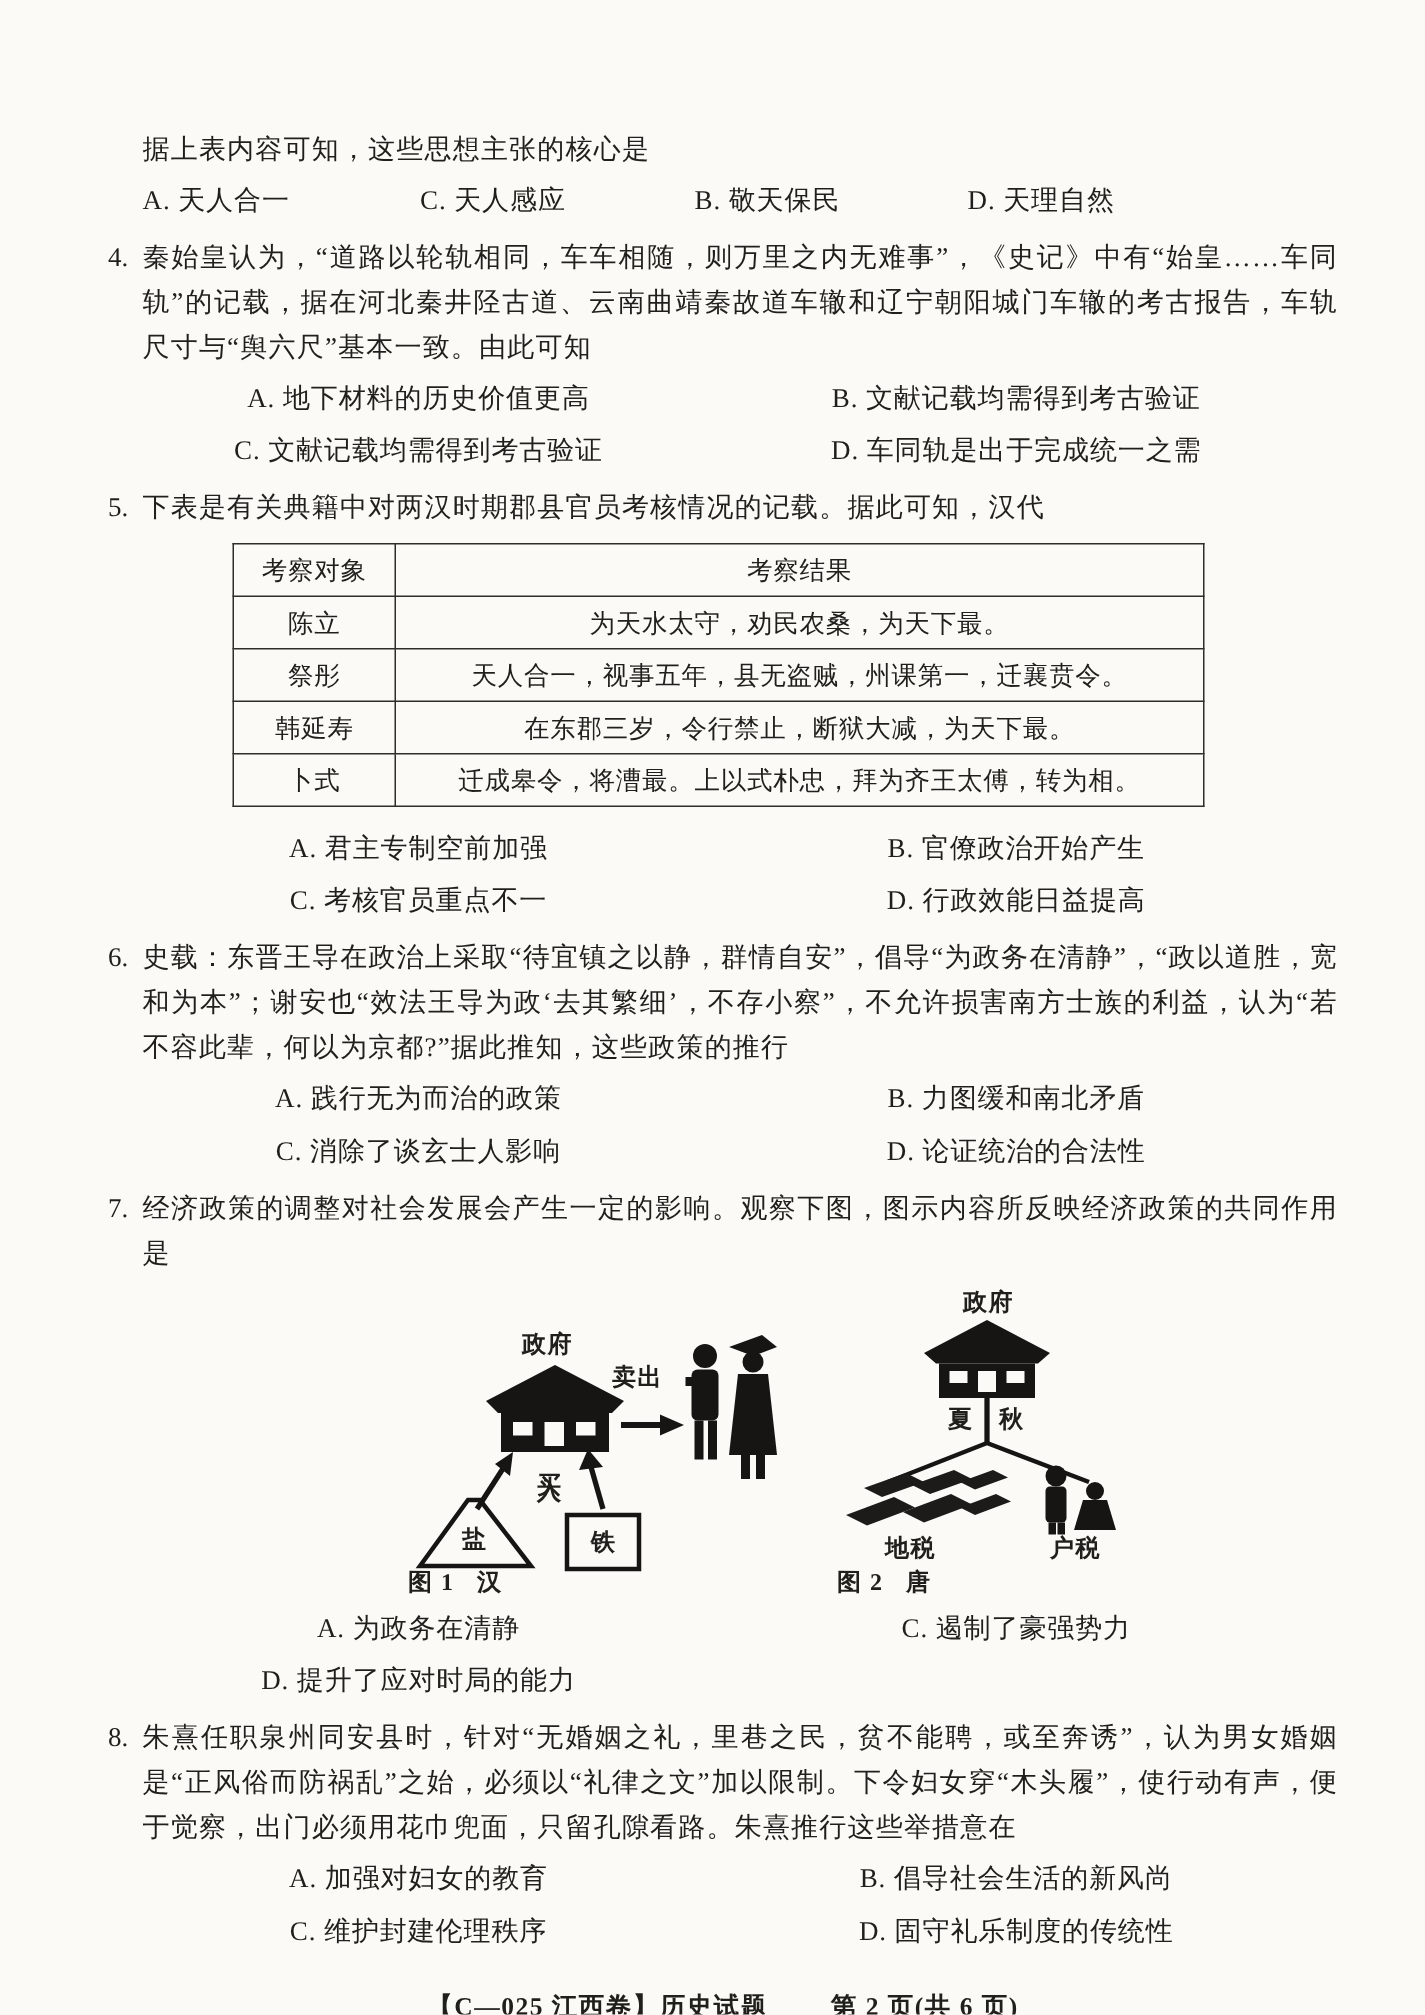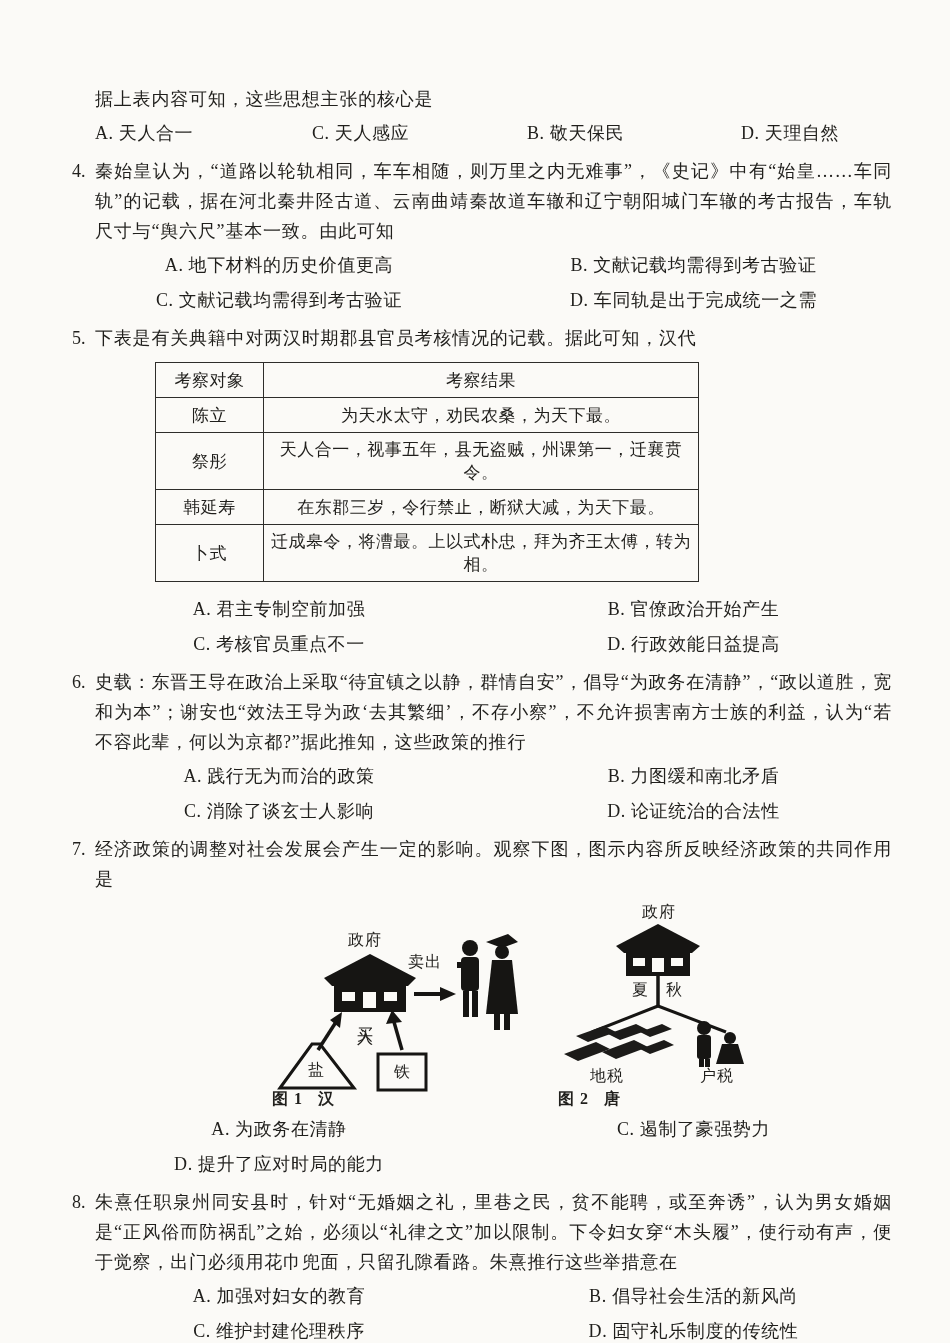--- a/index.html
+++ b/index.html
@@ -13,40 +13,40 @@
   }
   .sheet { padding:84px 58px 0 72px; }
 
   .q { position:relative; padding-left:23px; }
   .qnum { position:absolute; left:0; top:0; font-size:18px; line-height:30px; }
   .stem {
     margin:0; font-size:18px; line-height:30px;
     letter-spacing:0.8px; text-align:justify;
   }
 
-  .opts { display:grid; margin:4px 0 8px 23px; font-size:18px; line-height:30px; letter-spacing:0.6px;gap:32px; }
+  .opts { display:grid; margin:4px 0 8px 23px; font-size:18px; line-height:30px; letter-spacing:0.6px; }
   .opts-4 { grid-template-columns:185px 183px 182px 1fr; }
   .opts-2 { grid-template-columns:368px 1fr; row-gap:5px;text-align:center; }
 
   table.exam {
     border-collapse:collapse; margin:9px 0 12px 83px;
-    width:544px; font-size:17px;border-radius:27px;
+    width:648px; font-size:17px;border-radius:27px;
   }
   table.exam td {
     border:1.6px solid #2e2d2a; text-align:center;
     padding:5px 6px; height:24px; letter-spacing:0.5px;
   }
   table.exam td.c1 { width:95px; }
 
   .figures { display:flex; gap:34px; margin:8px 0 4px 200px; }
   .fig { position:relative; }
   .fig1 { width:252px; height:208px; }
   .fig2 { width:208px; height:208px; }
   .fig svg { position:absolute; left:0; top:0; }
-  .figlabel { position:absolute; font-size:16px; font-weight:normal; letter-spacing:1px; white-space:nowrap; }
+  .figlabel { position:absolute; font-size:16px; font-weight:bold; letter-spacing:1px; white-space:nowrap; }
   .vert { writing-mode:vertical-rl; text-orientation:upright; letter-spacing:2px; }
   .figcap { position:absolute; bottom:0; left:0; width:100%; font-size:16px; font-weight:bold; letter-spacing:6px; }
 
   .footer {
     margin-top:24px; text-align:center; font-weight:bold;
     font-size:17px; letter-spacing:1px;
   }
   .footer .sep { display:inline-block; width:42px; }
   .ink { fill:#161513; }
   .stroke { stroke:#161513; fill:none; }

